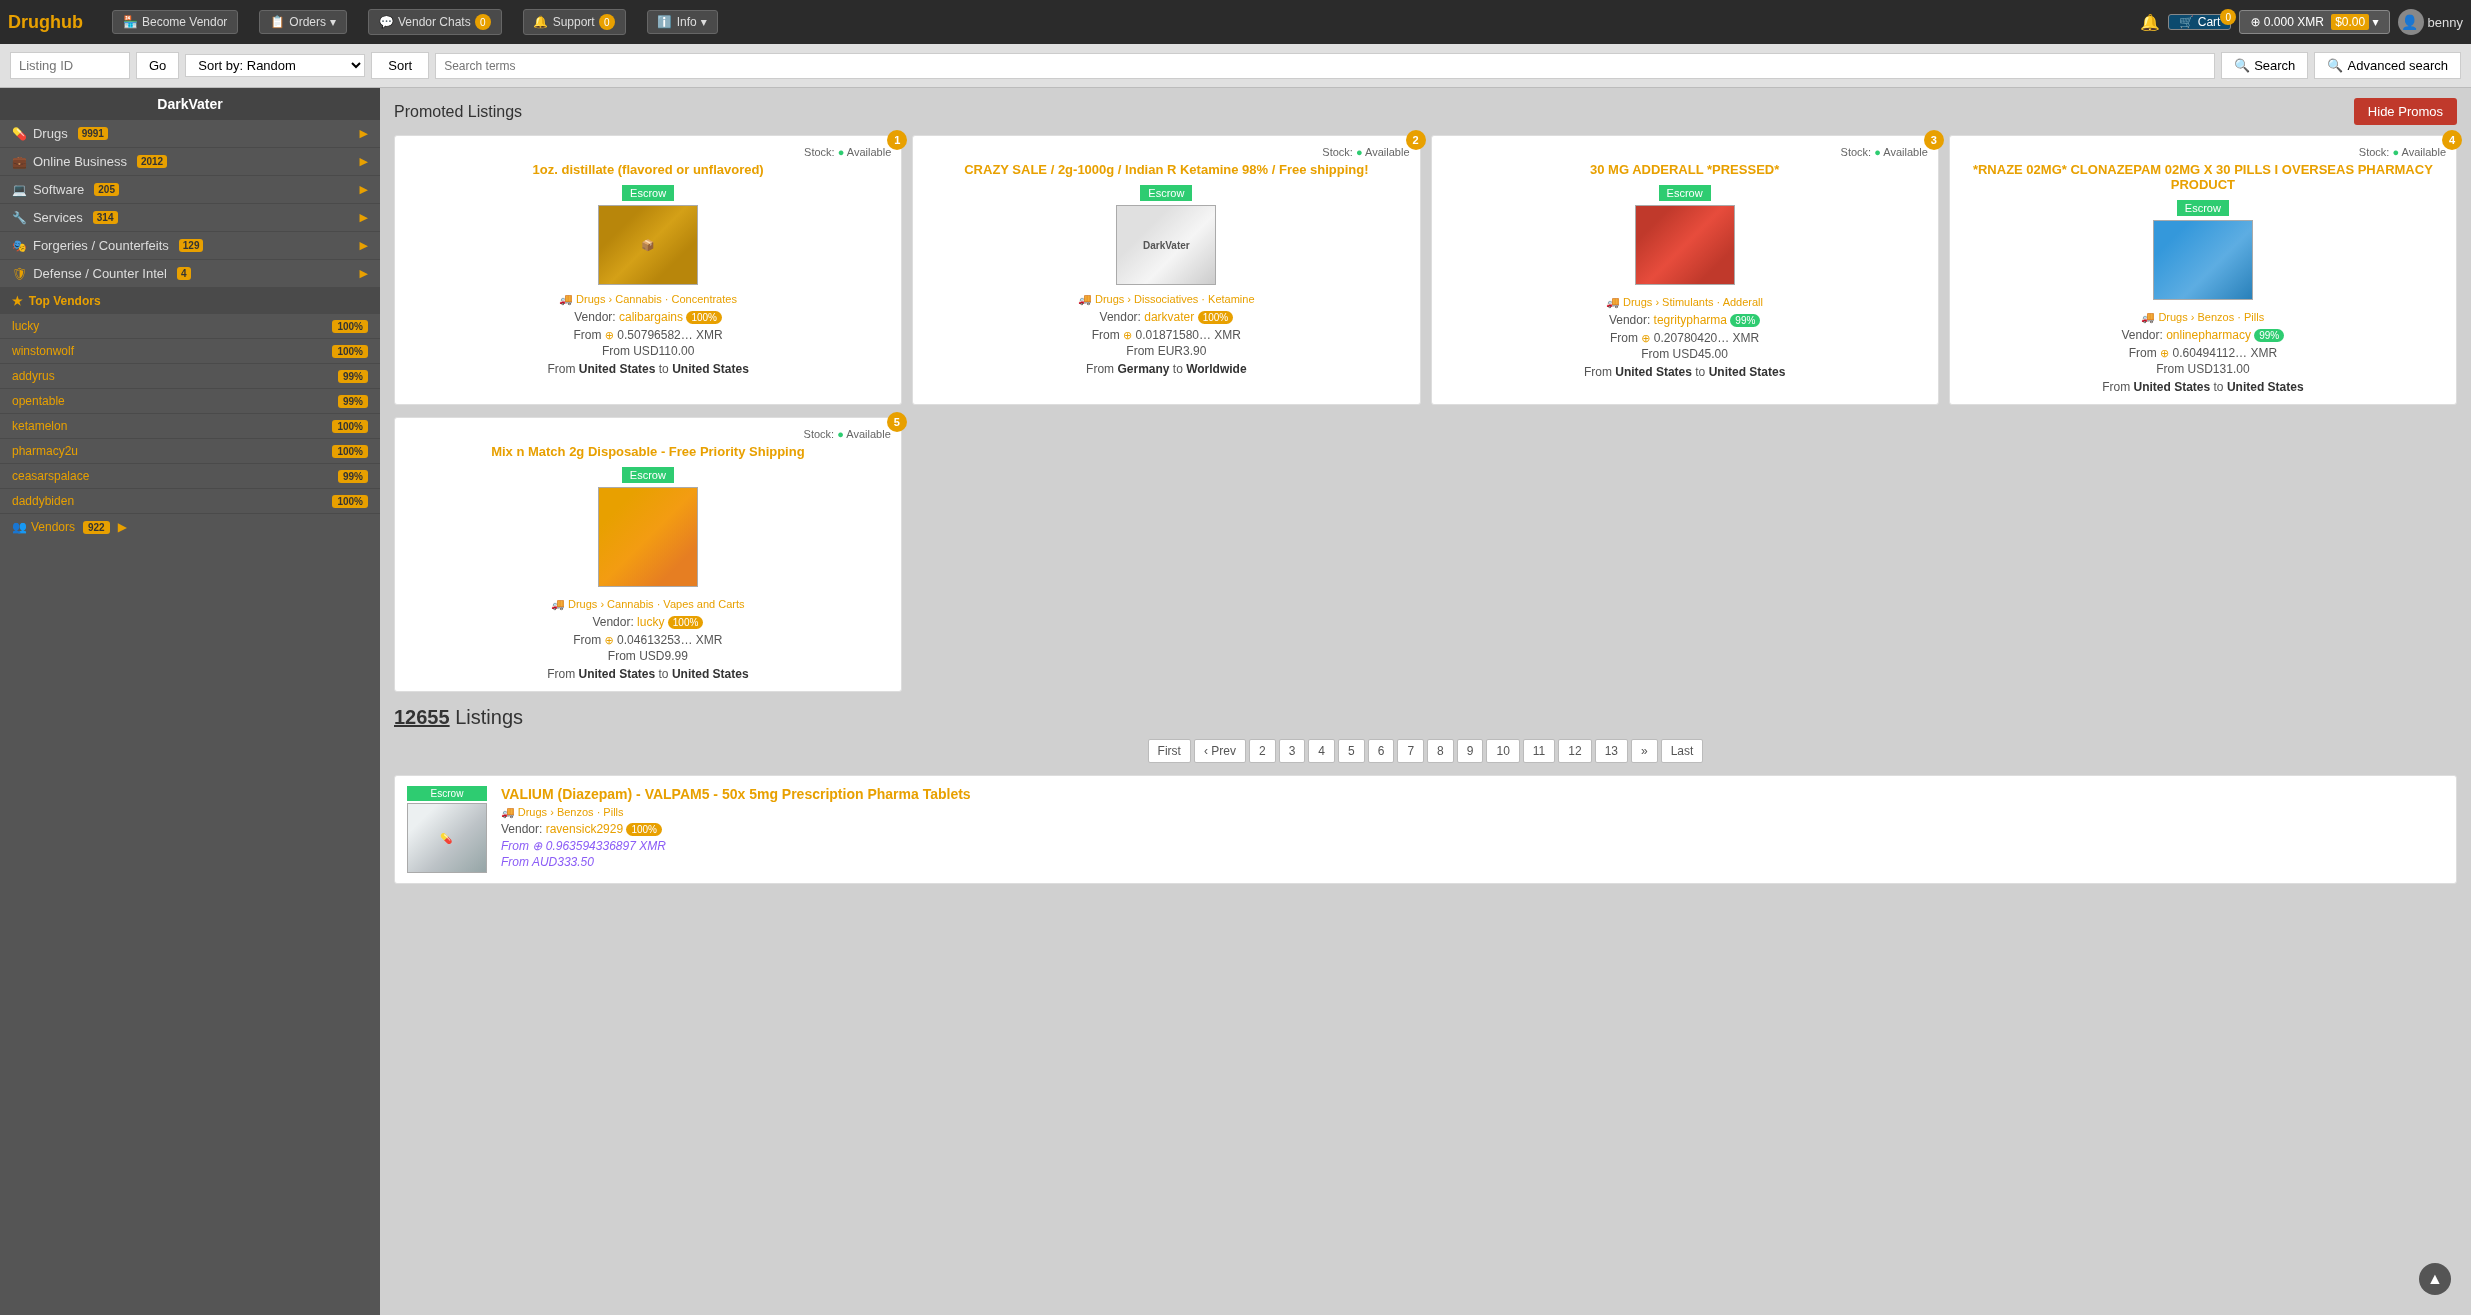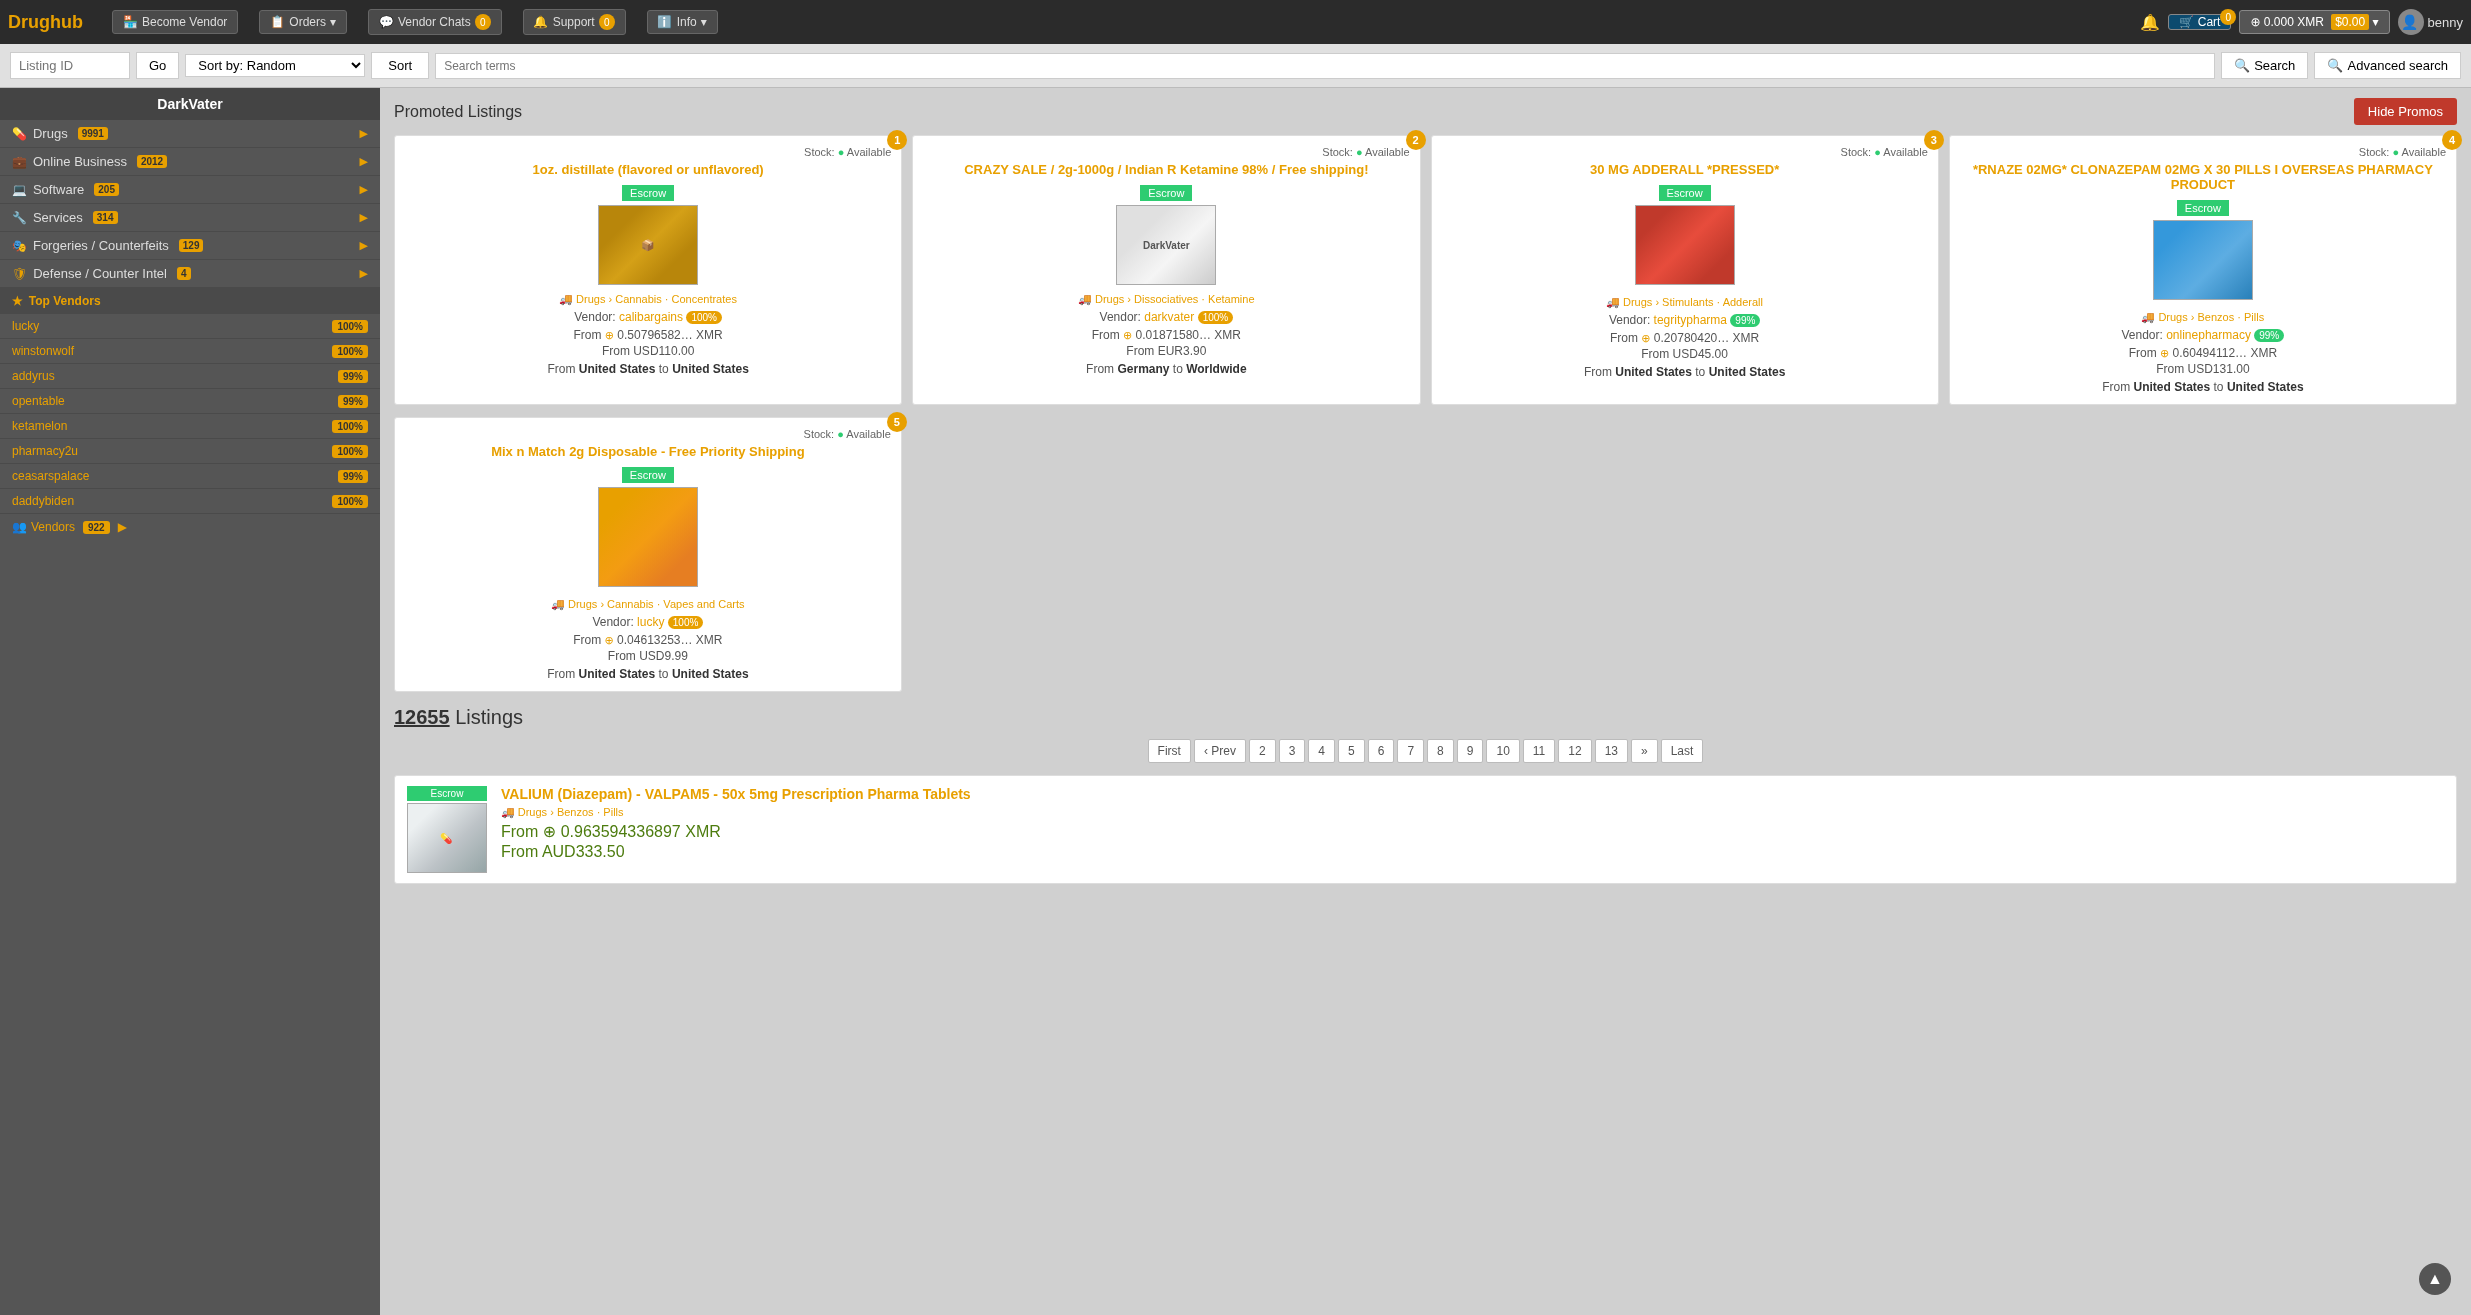--- a/index.html
+++ b/index.html
@@ -461,21 +461,21 @@
     .listing-title {
       color: #e8a000;
       font-size: 14px;
       font-weight: bold;
       margin-bottom: 4px;
     }
     .listing-cat { font-size: 11px; color: #777; margin-bottom: 3px; }
     .listing-cat a { color: #e8a000; }
     .listing-vendor { font-size: 12px; color: #555; margin-bottom: 3px; }
     .listing-vendor a { color: #e8a000; }
-    .listing-price { font-size: 16px; color: #4d7c0f; margin-bottom: 2px; }
+    .listing-price { font-size: 12px; color: #8b5cf6; margin-bottom: 2px; font-style: italic; }
 
     
     .orange { color: #e8a000; }
     .text-center { text-align: center; }
 
     
     .pill-green { background: #2ecc71; color: white; font-size: 10px; padding: 1px 5px; border-radius: 10px; }
     .pill-orange { background: #e8a000; color: white; font-size: 10px; padding: 1px 5px; border-radius: 10px; }
 
     
@@ -846,20 +846,24 @@
     <div class="listing-row">
       <div class="listing-thumb-container">
         <div class="listing-escrow">Escrow</div>
         <div class="listing-thumb img-valium" style="display:flex;align-items:center;justify-content:center;font-size:10px;color:#555;">💊</div>
       </div>
       <div class="listing-info">
         <div class="listing-title">VALIUM (Diazepam) - VALPAM5 - 50x 5mg Prescription Pharma Tablets</div>
         <div class="listing-cat">
           🚚 <a>Drugs › Benzos · Pills</a>
         </div>
+        <div class="listing-vendor">
+          Vendor: <a>ravensick2929</a>
+          <span class="pill-orange">100%</span>
+        </div>
         <div class="listing-price">
           From <span class="xmr-icon">⊕</span> 0.963594336897 XMR
         </div>
         <div class="listing-price">From AUD333.50</div>
       </div>
     </div>
 
   </main>
 </div>
 

